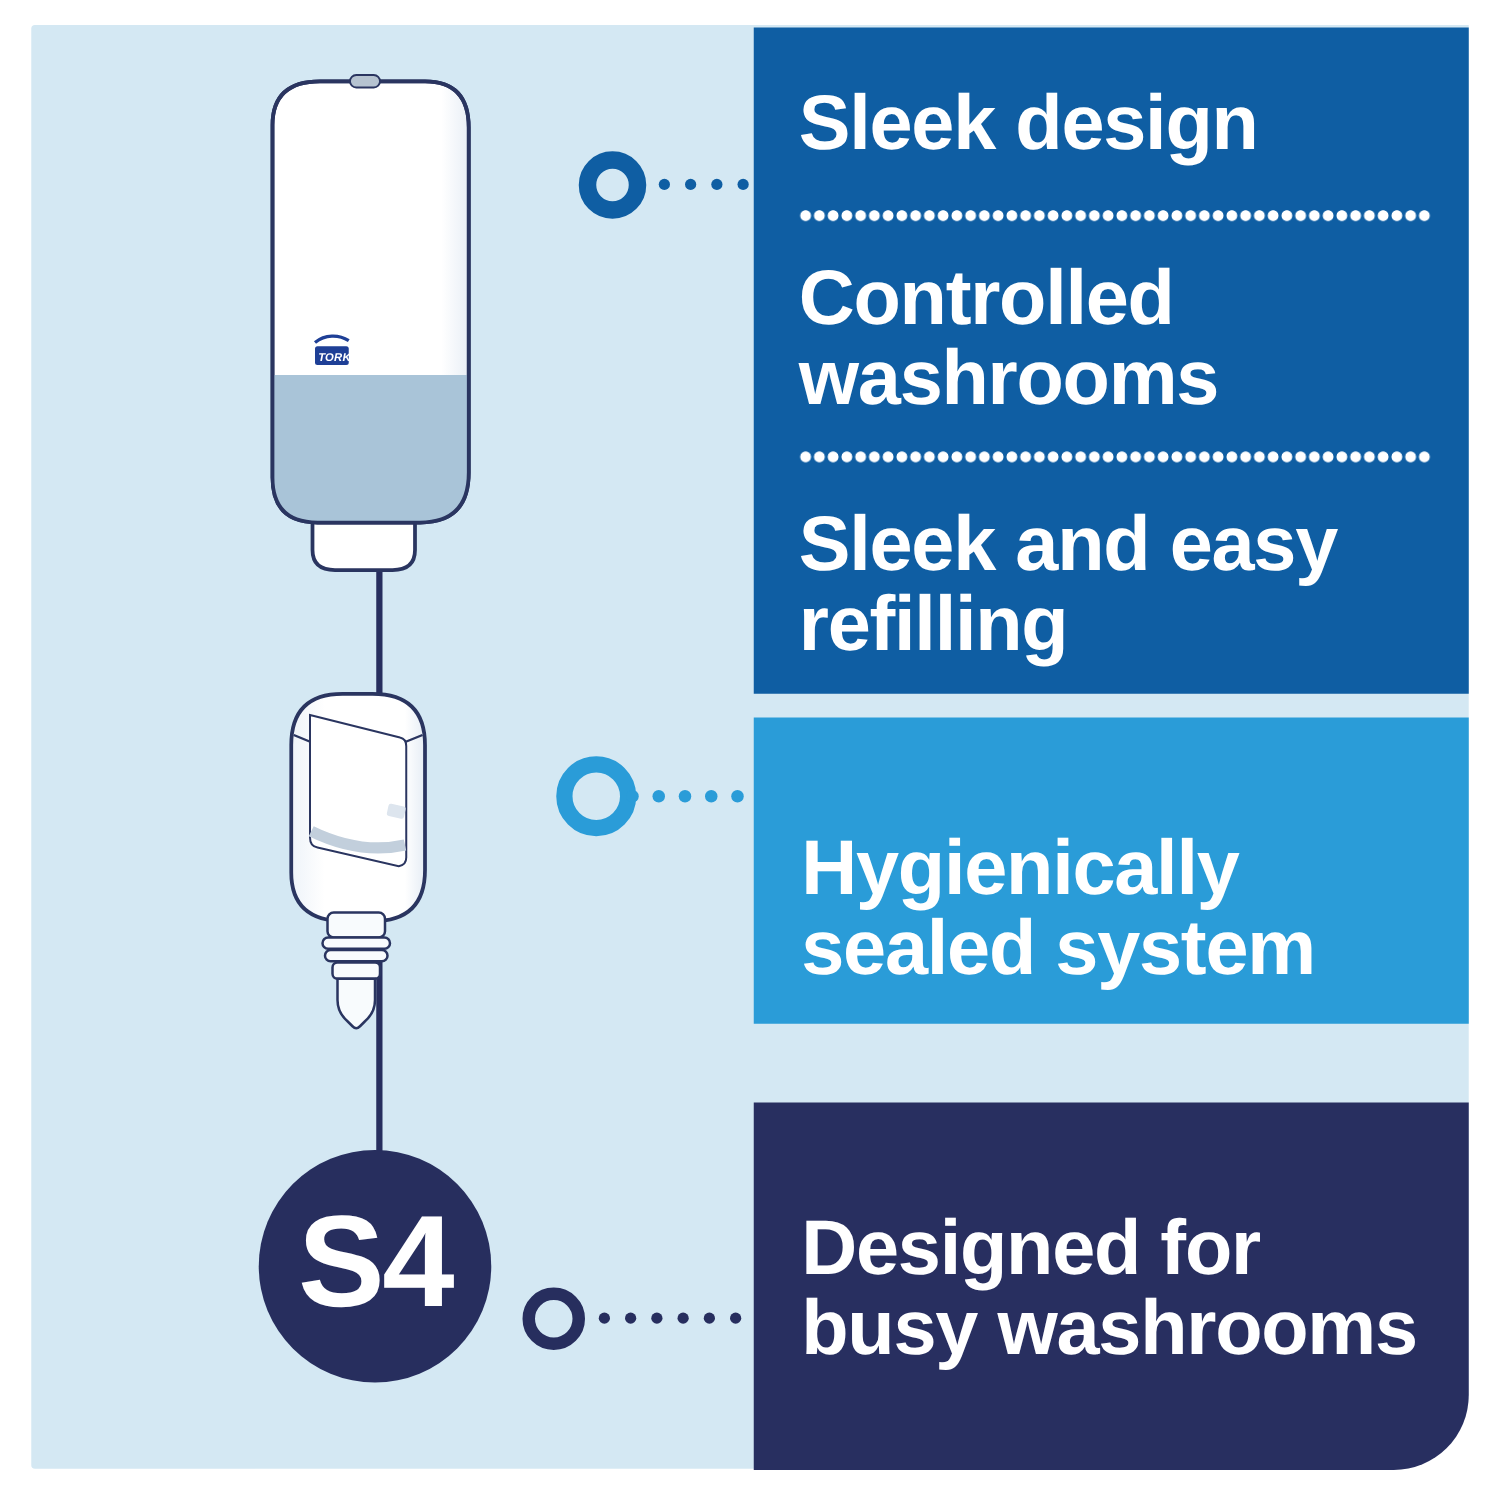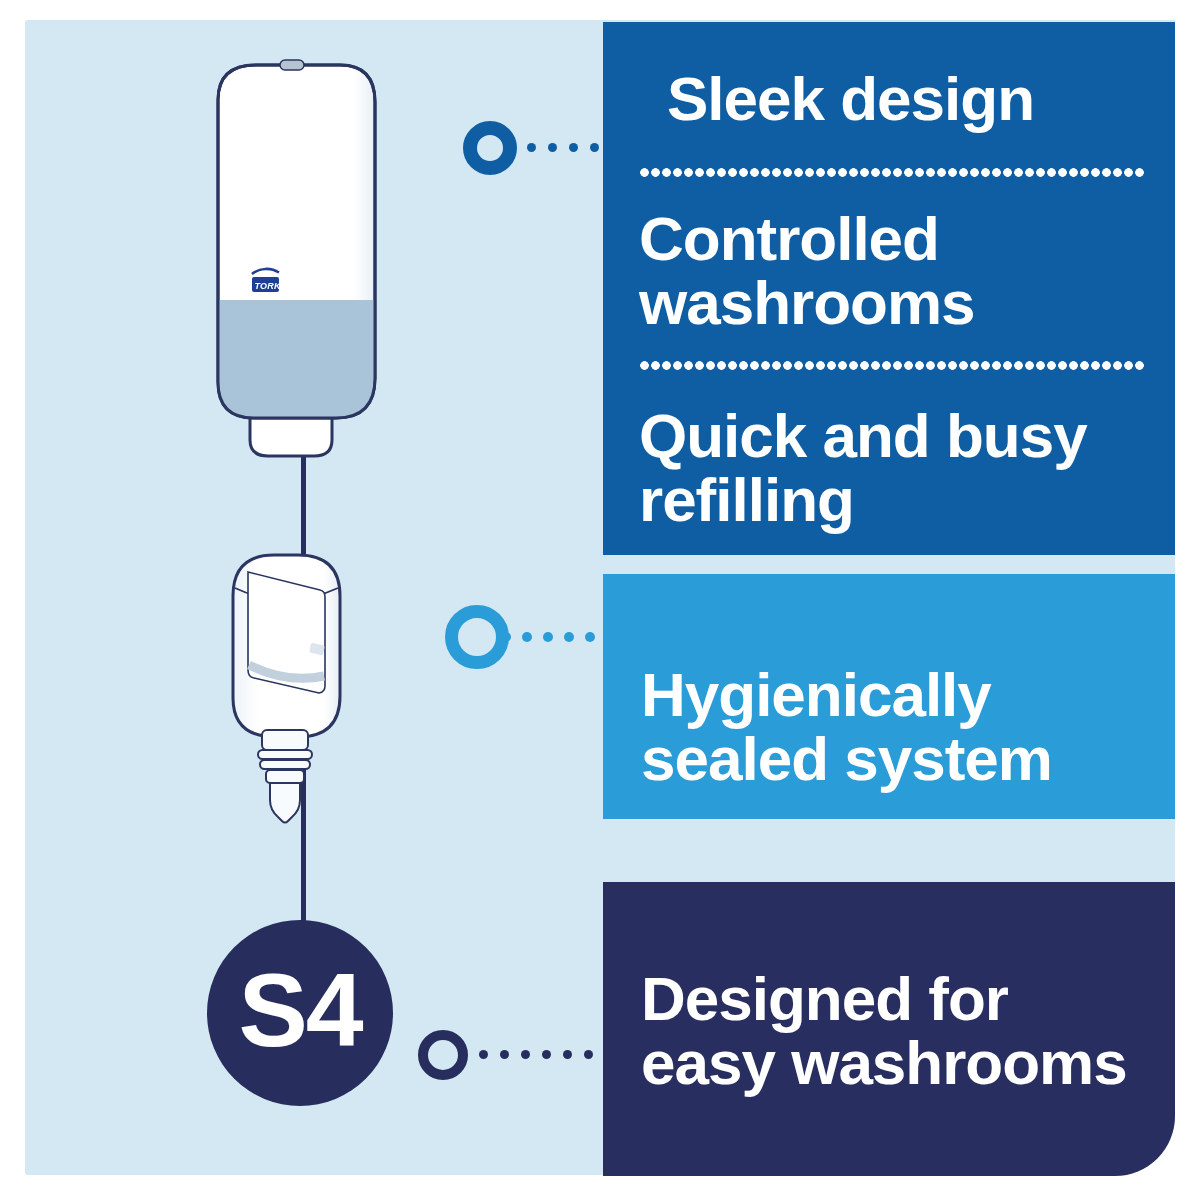--- a/index.html
+++ b/index.html
@@ -19,21 +19,21 @@
   }
   
   .panel{position:absolute;left:603px;width:572px;}
   .panel-top{top:22px;height:533px;background:var(--panel-blue);}
   .panel-middle{top:574px;height:245px;background:var(--panel-light-blue);text-decoration:underline;}
   .panel-bottom{top:882px;height:294px;background:var(--panel-navy);border-radius:0 0 60px 0;}
   .feature{
     position:absolute;left:36px;width:505px;color:var(--white);
     font-size:62px;line-height:64px;font-weight:700;letter-spacing:-1px;
   }
-  .p1-f1{top:45px;margin-left:28px;}
+  .p1-f1{top:45px;}
   .p1-f2{top:185px;}
   .p1-f3{top:382px;}
   .p2-f1{top:89px;left:38px;}
   .p3-f1{top:85px;left:38px;}
   .dotted-sep{
     position:absolute;left:36px;width:506px;height:9px;
     background-image:radial-gradient(circle closest-side,var(--white) 4px,transparent 4.6px);
     background-size:11px 9px;background-repeat:repeat-x;
   }
   .sep-1{top:146px;}
@@ -163,24 +163,24 @@
       <span class="dot"></span>
       <span class="dot"></span>
       <span class="dot"></span>
     </div>
 
   <div class="panel panel-top">
     <div class="feature p1-f1">Sleek design</div>
     <div class="dotted-sep sep-1"></div>
     <div class="feature p1-f2">Controlled washrooms</div>
     <div class="dotted-sep sep-2"></div>
-    <div class="feature p1-f3">Quick and busy refilling</div>
+    <div class="feature p1-f3">Sleek and easy refilling</div>
   </div>
 
   <div class="panel panel-middle">
     <div class="feature p2-f1">Hygienically sealed system</div>
   </div>
 
   <div class="panel panel-bottom">
-    <div class="feature p3-f1">Designed for easy washrooms</div>
+    <div class="feature p3-f1">Designed for busy washrooms</div>
   </div>
 
 </div>
 
 </body></html>

